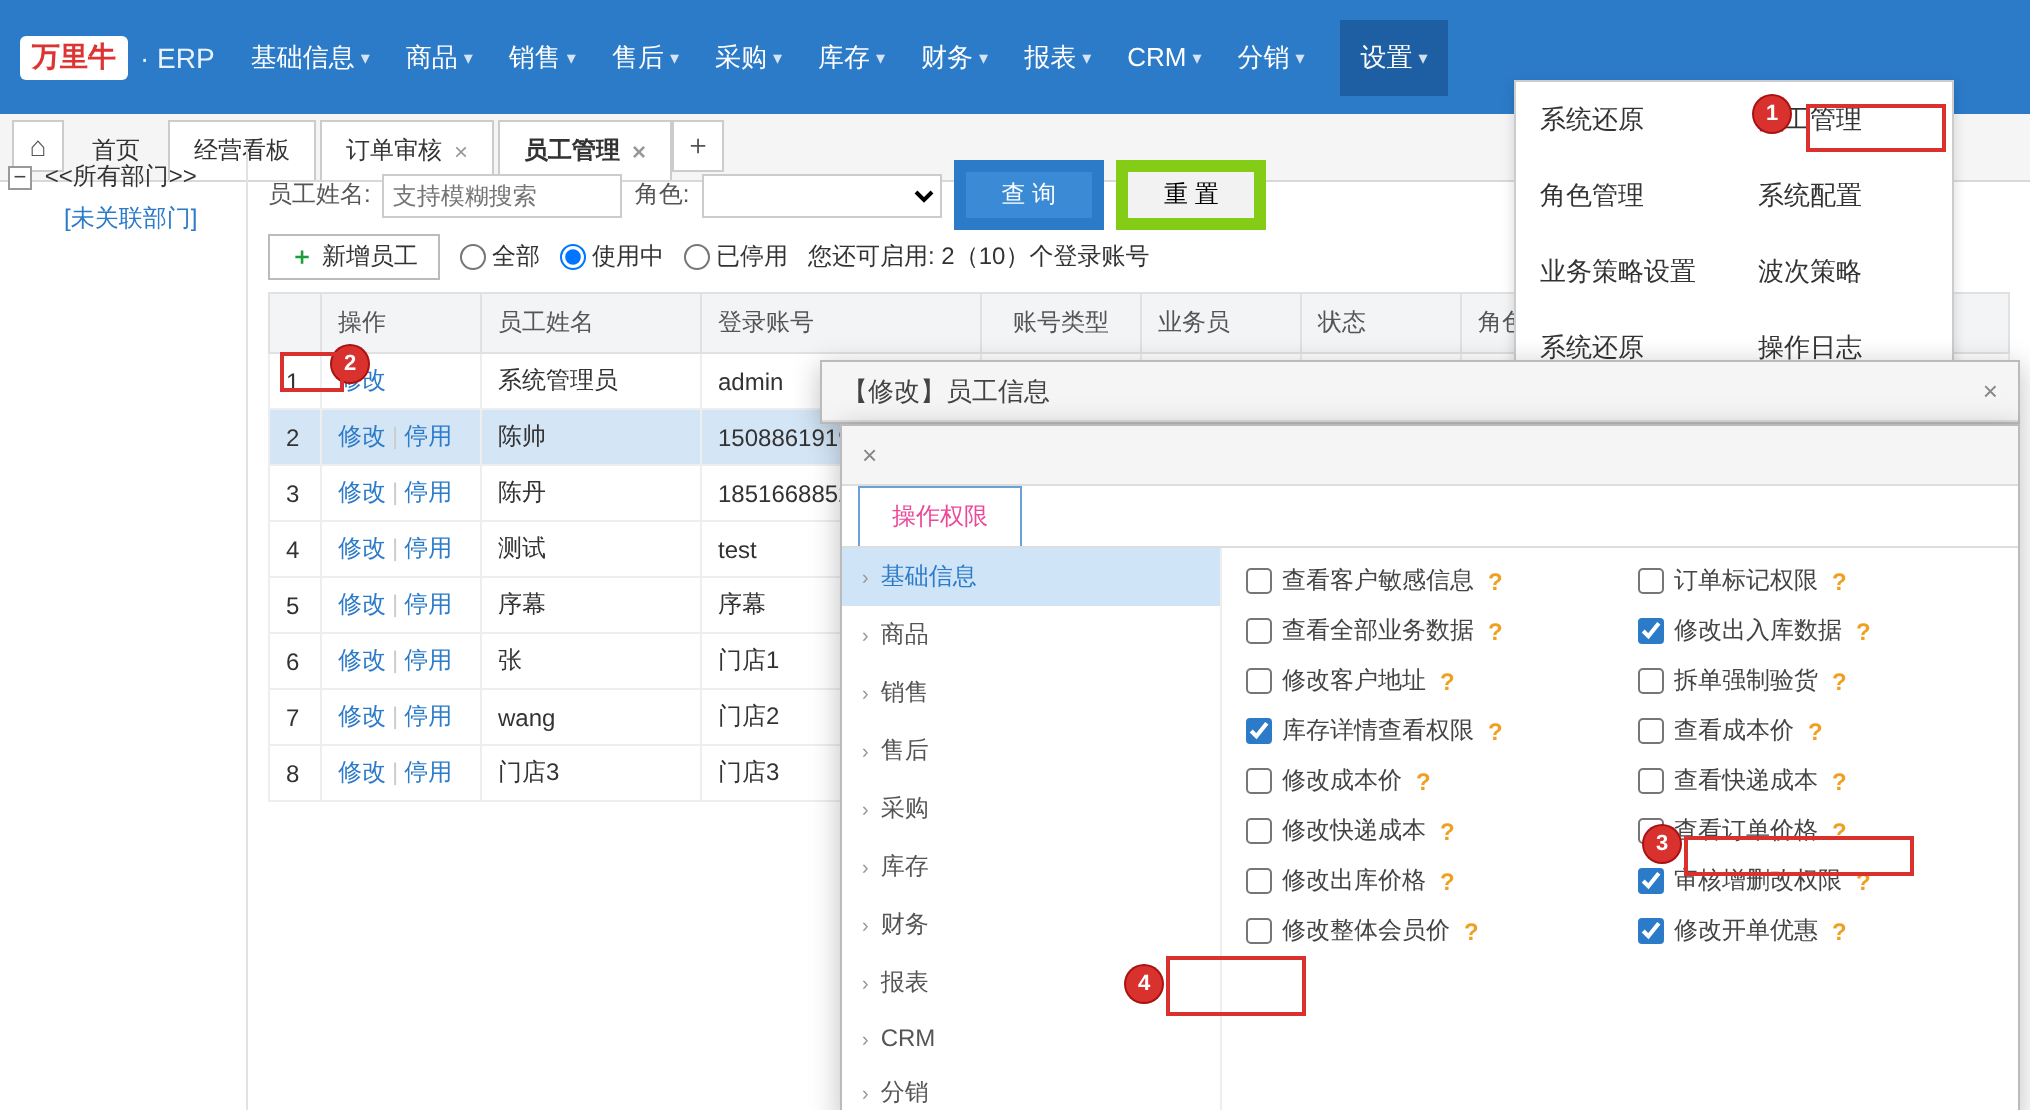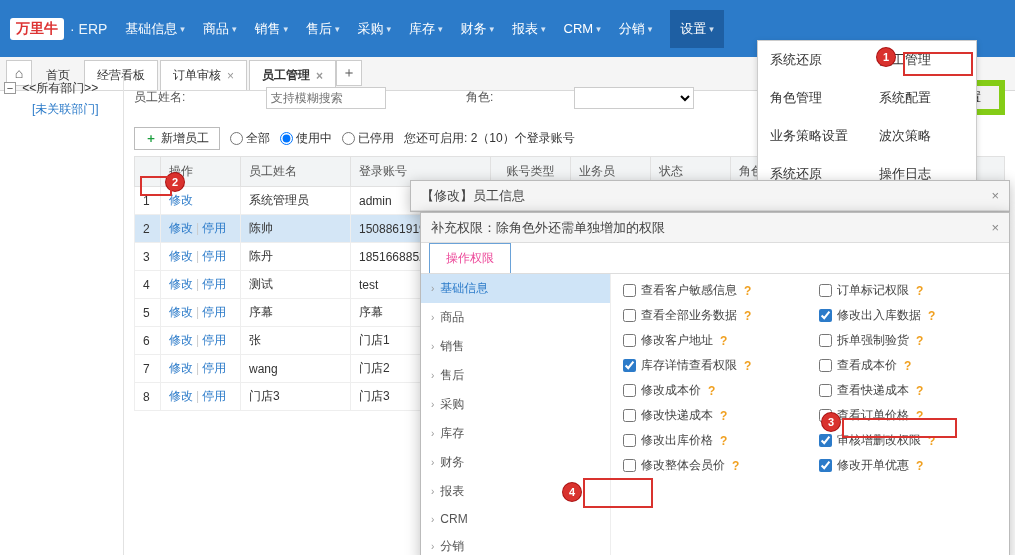--- a/index.html
+++ b/index.html
@@ -29,21 +29,21 @@
 
 
 .pane { position: absolute; top: 74px; bottom: 0; }
 .side { left: 0; width: 124px; border-right: 1px solid #e2e2e2; padding: 6px 4px; }
 .side .side-btn { width: 12px; height: 12px; border: 1px solid #999; display: inline-flex; align-items: center; justify-content: center; font-size: 11px; color: #444; margin-right: 3px; background: #fff; }
 .side .side-title { color: #333; }
 .side .child { color: #2c7bc9; padding-left: 28px; margin-top: 4px; cursor: pointer; }
 
 .main { left: 124px; right: 0; padding: 6px 10px; }
 
-.filters { display: flex; align-items: center; gap: 6px; margin-bottom: 12px; justify-content: space-between; }
+.filters { display: flex; align-items: center; gap: 6px; margin-bottom: 2px; }
 .filters label { color: #555; }
 .filters input[type=text], .filters select { border: 1px solid #ccc; height: 22px; padding: 0 4px; font-size: 12px; background: #fff; }
 .filters .txt { width: 120px; }
 .filters .sel { width: 120px; }
 .btn { border: 6px solid #84cc16; background: #f2f2f2; padding: 3px 18px; font-size: 12px; cursor: pointer; }
 .btn.primary { background: #3a8ad6; color: #fff; border-color: #2c7bc9; }
 
 .filters2 { display: flex; align-items: center; gap: 10px; margin-bottom: 6px; }
 .filters2 .add-btn { border: 1px solid #bbb; padding: 2px 10px; display: inline-flex; align-items: center; gap: 4px; cursor: pointer; background: #fff; }
 .filters2 .plus { color: #1a9e3d; font-weight: bold; }
@@ -311,21 +311,20 @@
 
 <div class="dialog dlg1">
   <div class="titlebar">
     <span>【修改】员工信息</span>
     <span class="x">×</span>
   </div>
 </div>
 
 <div class="dialog dlg2">
   <div class="titlebar">
-    <span>补充权限：除角色外还需单独增加的权限</span>
     <span class="x">×</span>
   </div>
   <div class="perm-tabs">
     <span class="perm-tab">操作权限</span>
   </div>
   <div class="body">
     <ul class="tree" id="tree">
         <li class="active"><span class="arr">›</span>基础信息</li>
         <li><span class="arr">›</span>商品</li>
         <li><span class="arr">›</span>销售</li>

